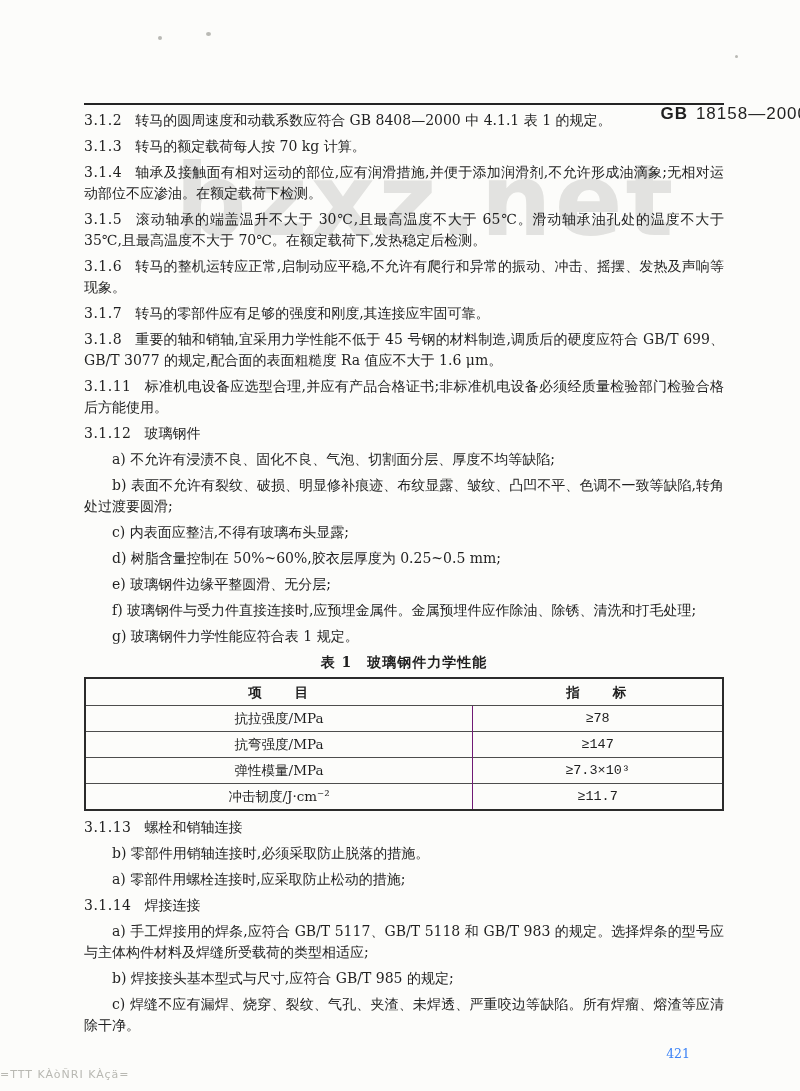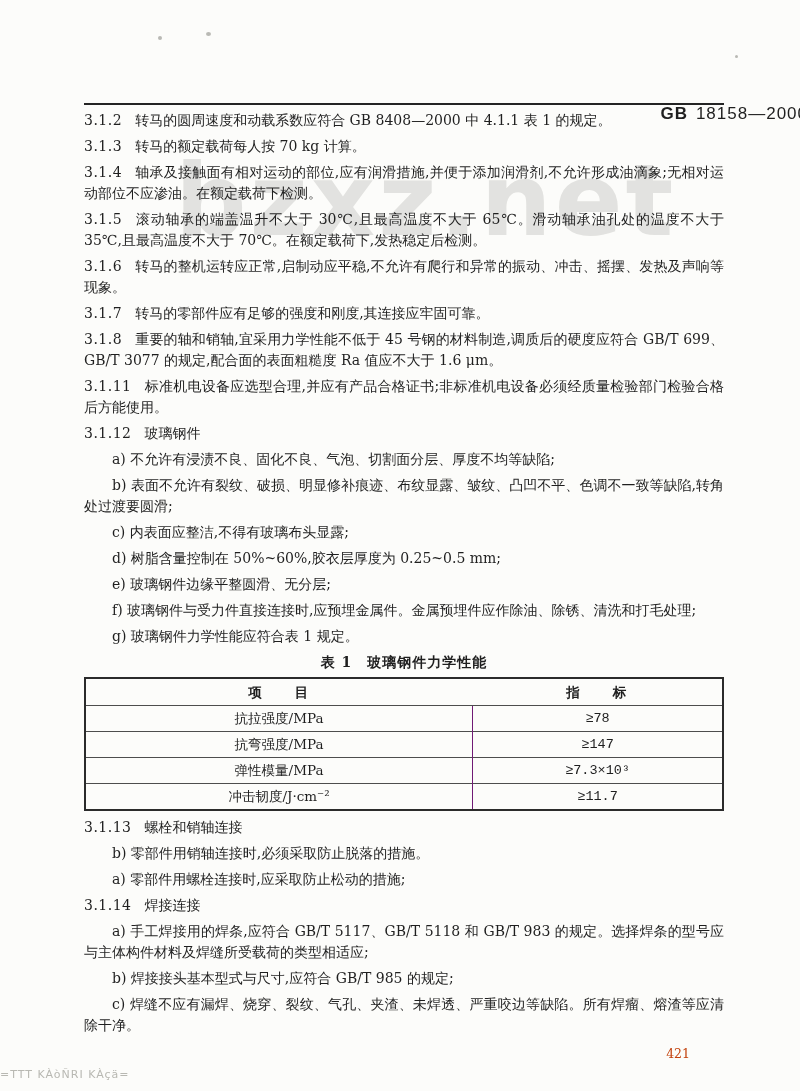--- a/index.html
+++ b/index.html
@@ -54,21 +54,21 @@
     border:2px solid #2b2b2b;margin:0 0 6px;
   }
   table.t1 th{height:26px;font-weight:bold;letter-spacing:2px;}
   table.t1 td{height:25px;}
   table.t1 th, table.t1 td{text-align:center;font-size:13.5px;padding:0;}
   table.t1 tr + tr td{border-top:1px solid #4d4d4d;}
   table.t1 td.tv{border-left:1px solid #701a75;font-family:Liberation Mono, monospace;}
   
   .page-number{
     position:absolute;top:1046px;right:110px;
-    font-size:12.5px;color:#c2410c;z-index:2;
+    font-size:12.5px;color:#3b82f6;z-index:2;
   }
   .footer-watermark{
     position:absolute;top:1068px;left:0;width:100%;
     text-align:left;font-size:11px;color:#b8b8b2;
     letter-spacing:1px;font-family:"DejaVu Sans", sans-serif;z-index:2;
   }
   
   .speck{position:absolute;background:#b9b9b4;border-radius:50%;z-index:0;}
   .speck.s1{left:158px;top:36px;width:4px;height:4px;}
   .speck.s2{left:206px;top:32px;width:5px;height:4px;}

